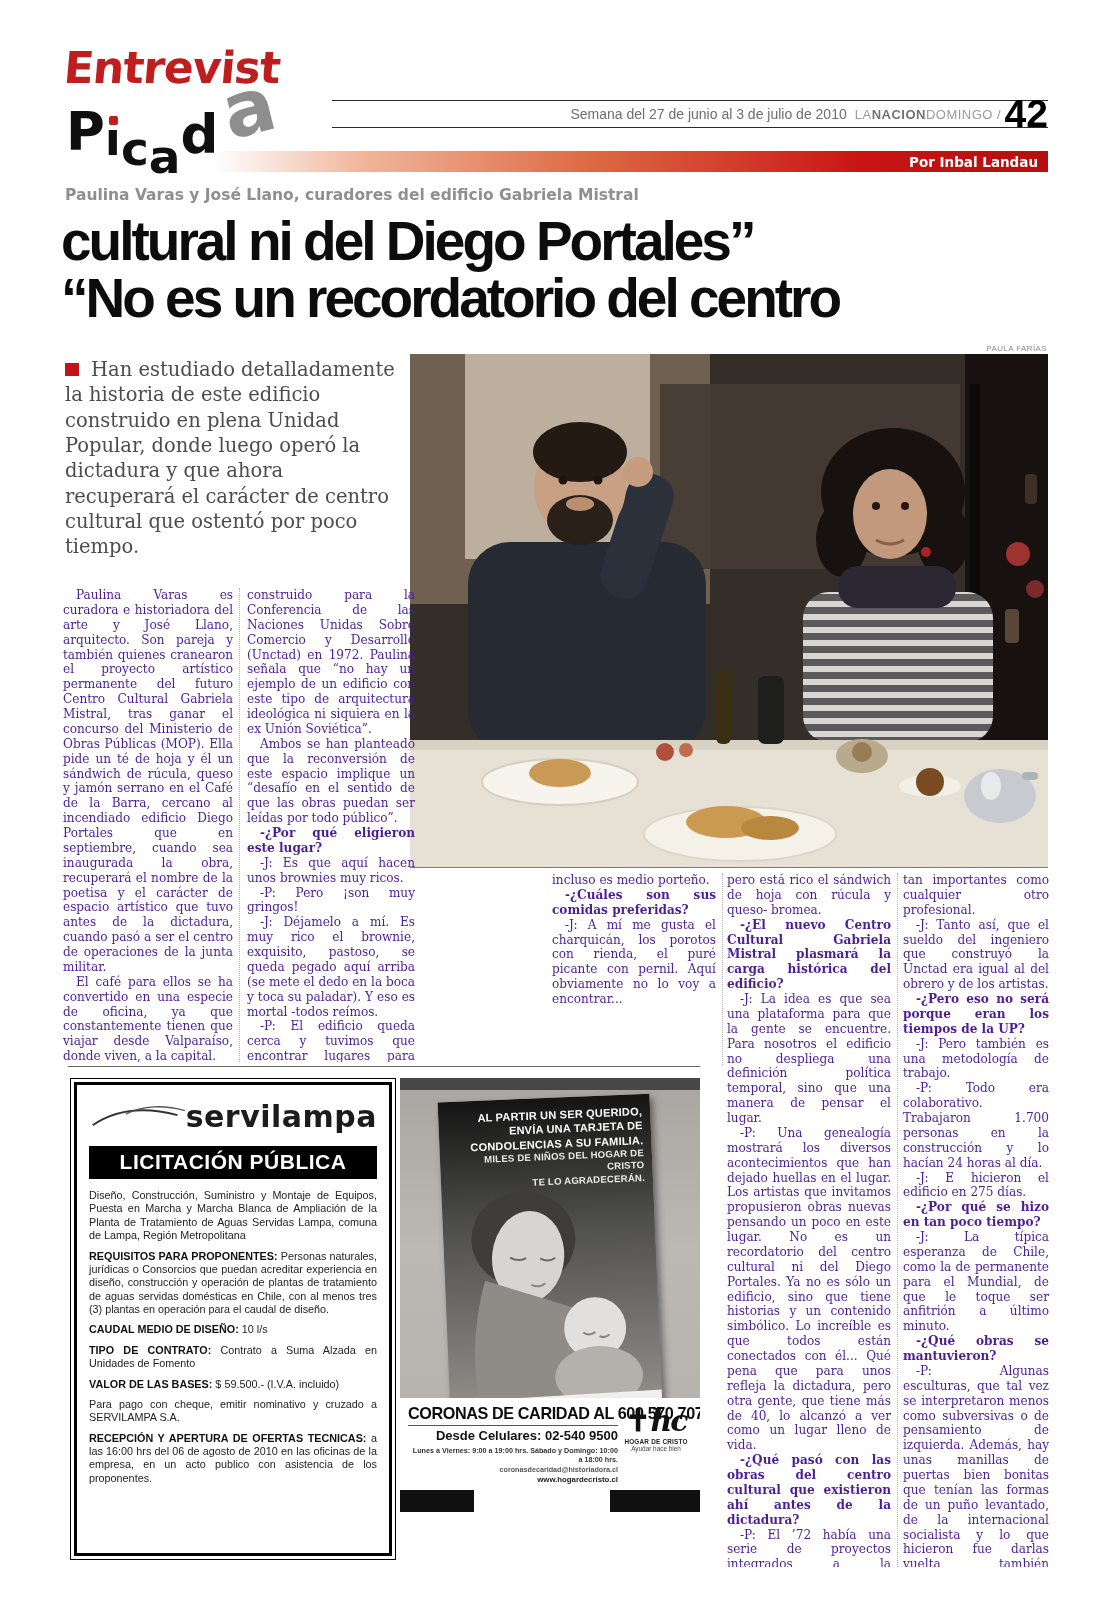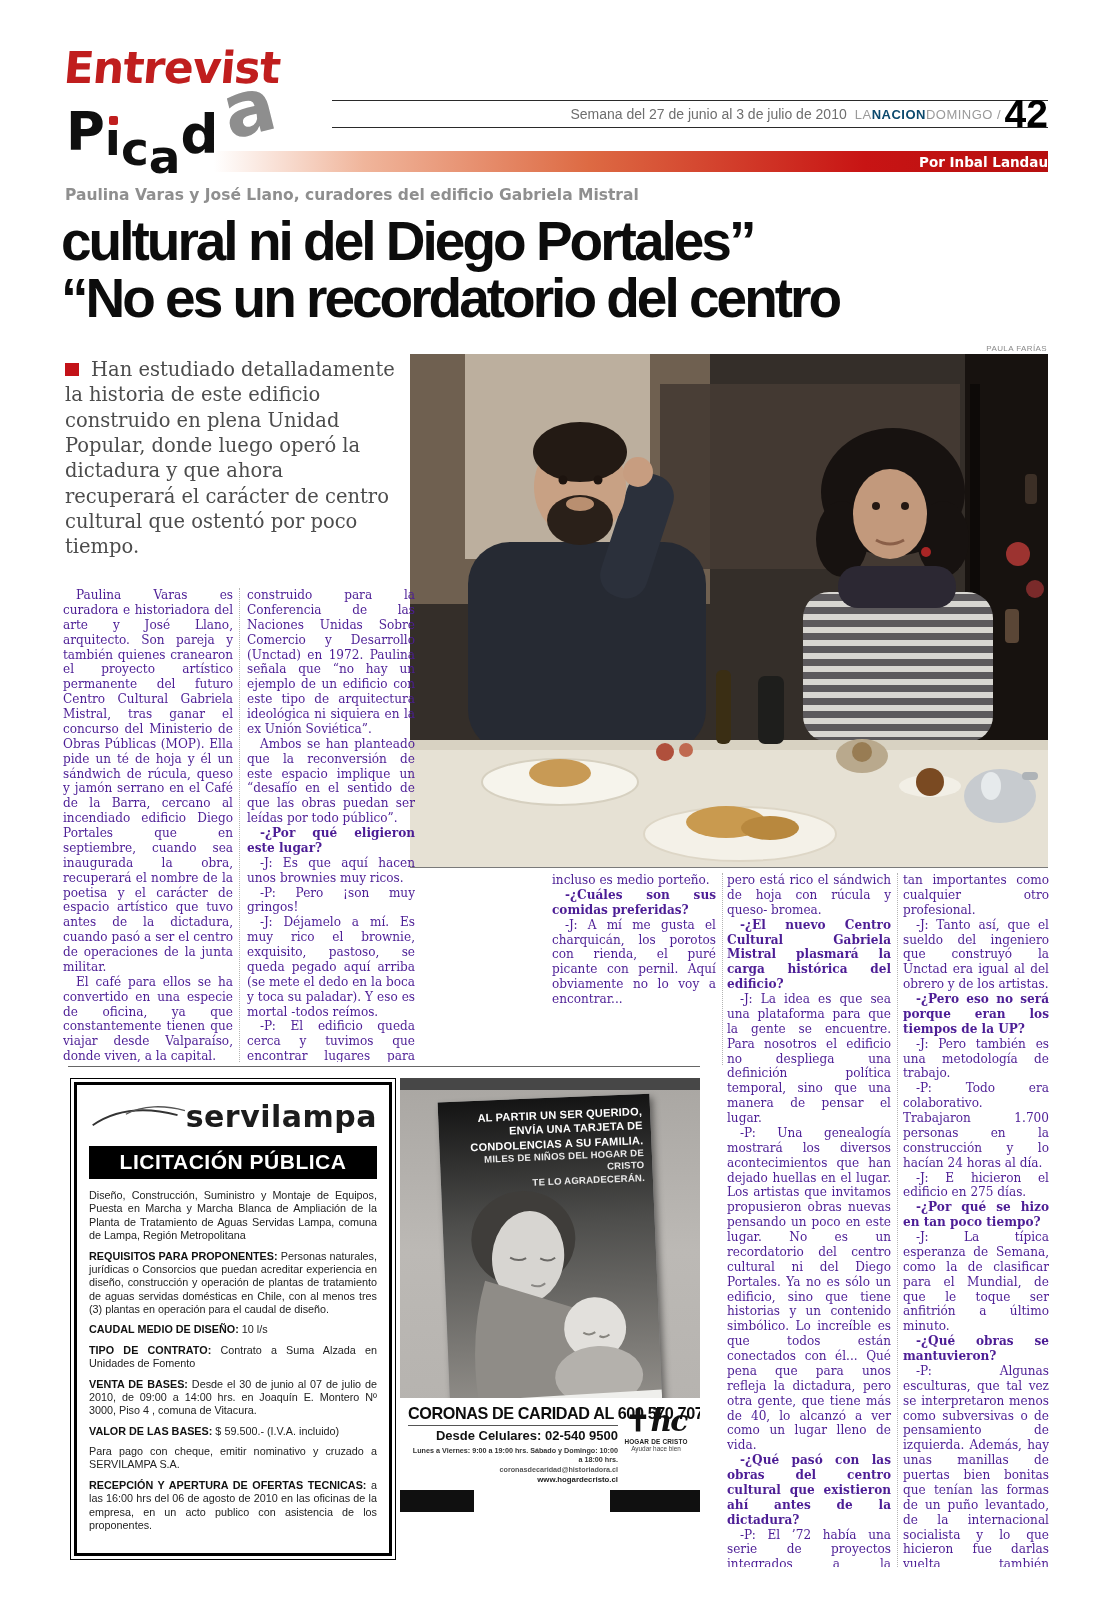--- a/index.html
+++ b/index.html
@@ -20,27 +20,27 @@
   .lgl.l4{font-size:53px;transform:translateY(3px);}
   .lgl.l5{font-size:76px;color:#8e8e8e;transform:translateY(-16px) rotate(-14deg);margin-left:4px;}
   .idot{position:absolute;width:9px;height:9px;background:#c01e1e;border-radius:2px;top:1px;left:50%;margin-left:-4px;}
 
   .issue-box{position:absolute;left:332px;top:100px;width:716px;height:26px;
              border-top:1px solid #2a2a2a;border-bottom:1px solid #2a2a2a;
              display:flex;align-items:center;justify-content:flex-end;overflow:visible;
              font-family:"Liberation Sans",sans-serif;}
   .issue-date{font-size:14px;color:#6e6e6e;margin-right:8px;}
   .brand{font-size:13px;color:#9a9a9a;letter-spacing:0.5px;}
-  .brand b{color:#0c4a6e;margin-top:12px;}
+  .brand b{color:#737373;margin-top:12px;}
   .brand-sep{font-size:13px;color:#9a9a9a;margin:0 4px;}
   .page-num{font-size:39px;font-weight:bold;color:#000000;line-height:26px;}
 
   .byline-bar{position:absolute;left:214px;top:151px;width:834px;height:21px;
               background:linear-gradient(90deg,#ffffff 0%,#f0b59b 18%,#dd6a43 45%,#c81414 78%,#b60f0f 100%);
-              display:flex;align-items:center;justify-content:flex-end;box-sizing:border-box;}
+              display:flex;align-items:center;justify-content:flex-end;padding-right:10px;box-sizing:border-box;}
   .byline{font-family:"DejaVu Sans",sans-serif;font-weight:bold;font-size:13.5px;color:#fff;}
 
   .kicker{position:absolute;left:65px;top:186px;font-family:"DejaVu Sans",sans-serif;
           font-weight:bold;font-size:15.5px;color:#8f8f8f;}
 
   .headline{position:absolute;left:61px;top:213px;width:990px;font-family:"Liberation Sans","DejaVu Sans",sans-serif;
             font-weight:900;font-size:55px;line-height:1.03;color:#0c0c0c;letter-spacing:-3px;}
 
   .lead{position:absolute;left:65px;top:357px;width:334px;font-size:19.5px;line-height:1.3;
         color:#4c4c4c;text-align:left;}
@@ -230,21 +230,21 @@
       <p>-P: El ’72 había una serie de proyectos integrados a la arquitectura de artistas como Nemesio Antúnez, que diseñó las baldosas desde la entrada hacia el casino del edificio. Pero desde el 11 de septiembre de 1973, con el golpe, muchos están desaparecidos.</p>
     </div>
   <div class="col c5">
       <p class="cont">tan importantes como cualquier otro profesional.</p>
       <p>-J: Tanto así, que el sueldo del ingeniero que construyó la Unctad era igual al del obrero y de los artistas.</p>
       <p class="q">-¿Pero eso no será porque eran los tiempos de la UP?</p>
       <p>-J: Pero también es una metodología de trabajo.</p>
       <p>-P: Todo era colaborativo. Trabajaron 1.700 personas en la construcción y lo hacían 24 horas al día.</p>
       <p>-J: E hicieron el edificio en 275 días.</p>
       <p class="q">-¿Por qué se hizo en tan poco tiempo?</p>
-      <p>-J: La típica esperanza de Semana, como la de clasificar para el Mundial, de que le toque ser anfitrión a último minuto.</p>
+      <p>-J: La típica esperanza de Chile, como la de permanente para el Mundial, de que le toque ser anfitrión a último minuto.</p>
       <p class="q">-¿Qué obras se mantuvieron?</p>
       <p>-P: Algunas esculturas, que tal vez se interpretaron menos como subversivas o de pensamiento de izquierda. Además, hay unas manillas de puertas bien bonitas que tenían las formas de un puño levantado, de la internacional socialista y lo que hicieron fue darlas vuelta, también representando un poco la sumisión del pueblo.</p>
     </div>
 
   <div class="ads-topline"></div>
 
   <div class="ad-serv">
     <div class="ad-serv-in">
       <div class="serv-logo">
         <svg width="120" height="30" viewBox="0 0 120 30">
@@ -252,21 +252,20 @@
           <path d="M40,12 C58,2 82,2 104,8" stroke="#555" stroke-width="1.4" fill="none"></path>
         </svg>
         <span class="serv-logo-text">servilampa</span>
       </div>
       <div class="serv-bar">LICITACIÓN PÚBLICA</div>
       <div class="serv-body">
           <p>Diseño, Construcción, Suministro y Montaje de Equipos, Puesta en Marcha y Marcha Blanca de Ampliación de la Planta de Tratamiento de Aguas Servidas Lampa, comuna de Lampa, Región Metropolitana</p>
           <p><strong>REQUISITOS PARA PROPONENTES:</strong> Personas naturales, jurídicas o Consorcios que puedan acreditar experiencia en diseño, construcción y operación de plantas de tratamiento de aguas servidas domésticas en Chile, con al menos tres (3) plantas en operación para el caudal de diseño.</p>
           <p><strong>CAUDAL MEDIO DE DISEÑO:</strong> 10 l/s</p>
           <p><strong>TIPO DE CONTRATO:</strong> Contrato a Suma Alzada en Unidades de Fomento</p>
-          <p><strong>VENTA DE BASES:</strong> Desde el 30 de junio al 07 de julio de 2010, de 09:00 a 14:00 hrs. en Joaquín E. Montero Nº 3000, Piso 4 , comuna de Vitacura.</p>
           <p><strong>VALOR DE LAS BASES:</strong> $ 59.500.- (I.V.A. incluido)</p>
           <p>Para pago con cheque, emitir nominativo y cruzado a SERVILAMPA S.A.</p>
           <p><strong>RECEPCIÓN Y APERTURA  DE OFERTAS TECNICAS:</strong> a las 16:00 hrs del 06 de agosto de 2010 en las oficinas de la empresa, en un acto publico con asistencia de los proponentes.</p>
         </div>
     </div>
   </div>
 
   <div class="ad-hogar">
     <div class="hc-topband"></div>
     <div class="hc-card">

